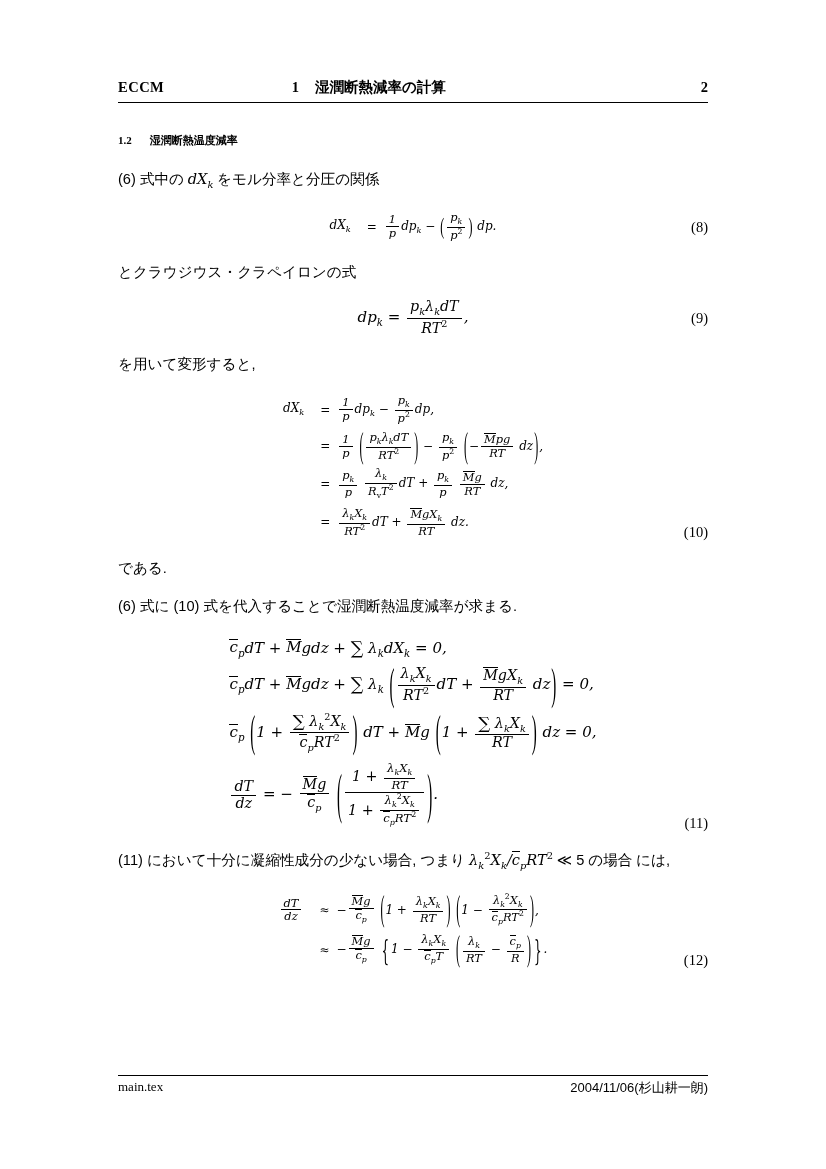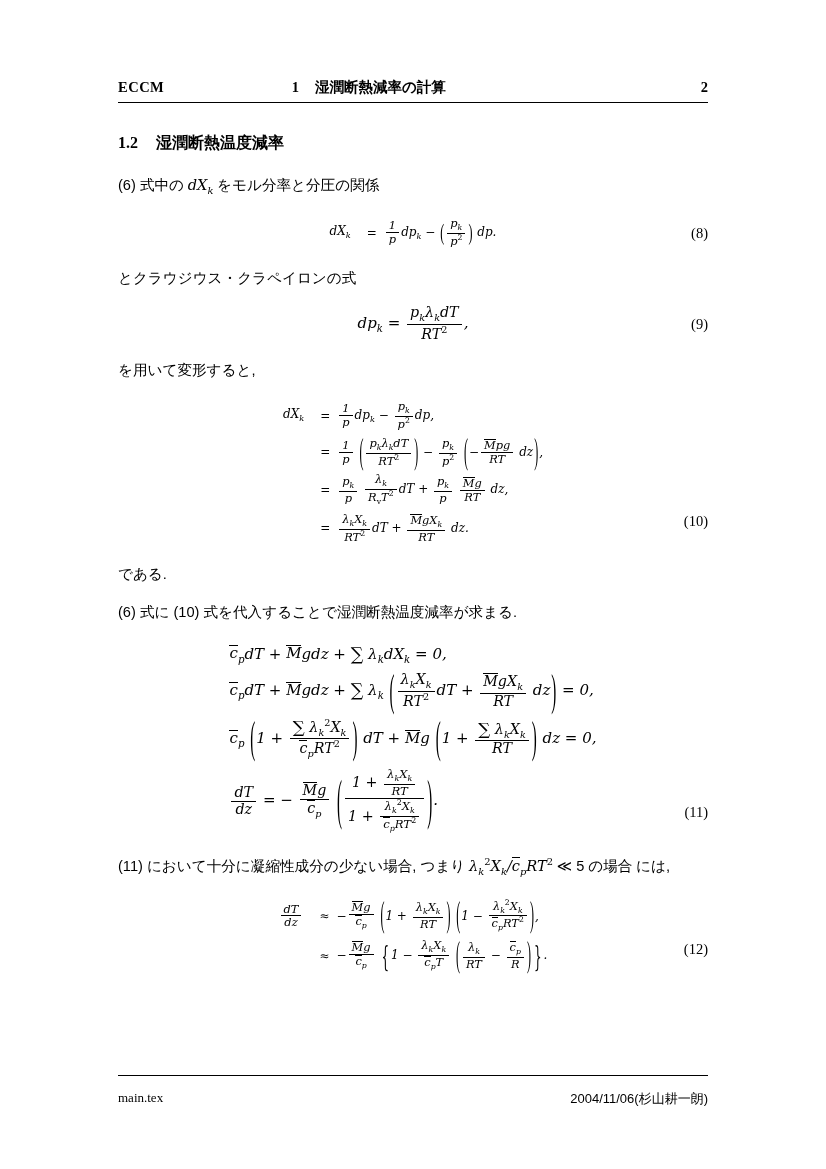--- a/index.html
+++ b/index.html
@@ -45,29 +45,29 @@
   .runhead .mid .secnum { margin-right: 16px; }
   .runhead .right { font-weight: bold; margin-left: auto; }
 
   
   .footline {
     position: absolute;
     left: 118px;
     top: 1075px;
     width: 590px;
     border-top: 1.1px solid #000;
-    padding-top: 14px;
+    padding-top: 3px;
     display: flex;
     font-size: 13px;
   }
   .footline .fright { margin-left: auto; }
 
   
   h2.section {
-    font-size: 16px;
+    font-size: 11px;
     font-weight: bold;
     margin: 30px 0 20px 0;
   }
   h2.section .num { margin-right: 18px; }
 
   p.para {
     font-size: 14.6px;
     line-height: 1.55;
     margin: 16px 0;
     text-align: justify;
@@ -92,21 +92,21 @@
     position: absolute;
     right: 0;
     top: 50%;
     transform: translateY(-50%);
     font-size: 14.5px;
     font-family: "Liberation Serif", serif;
     font-style: normal;
   }
   .eqnum.bottom {
     top: auto;
-    bottom: 17px;
+    bottom: 0;
     transform: none;
   }
 
   
   table.align {
     border-collapse: collapse;
     margin: 0 auto;
   }
   table.align td {
     padding: 3px 0;

